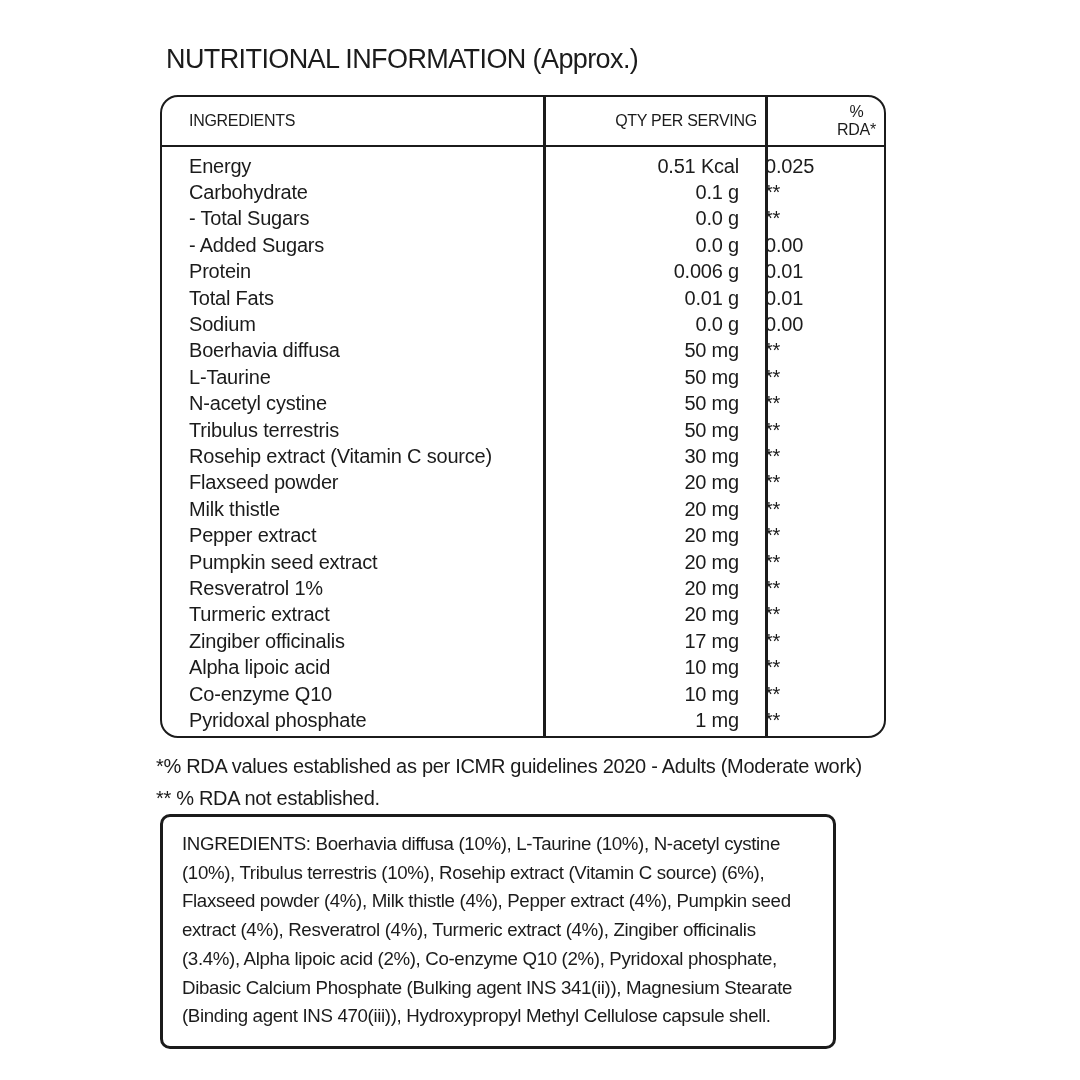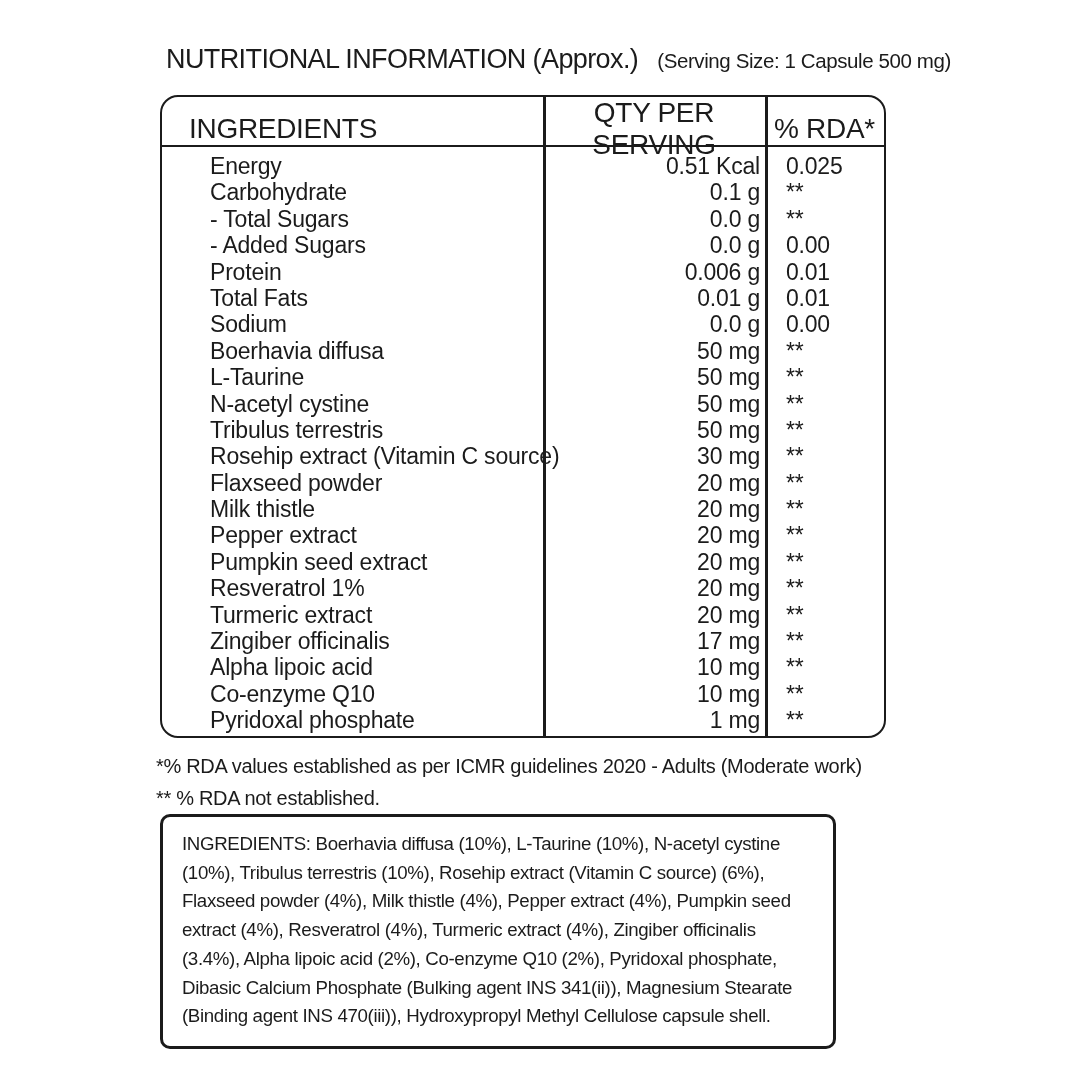--- a/index.html
+++ b/index.html
@@ -33,33 +33,33 @@
   .vline { position: absolute; top: 0; bottom: 0; width: 2.5px; background: #1b1b1b; }
   .vline-1 { left: 381px; }
   .vline-2 { left: 603px; }
 
   .thead {
     display: grid;
     grid-template-columns: 381px 222px 1fr;
     height: 50px;
     align-items: center;
     border-bottom: 2.5px solid #1b1b1b;
-    font-size: 28px; letter-spacing: -0.3px;
+    font-size: 16px; letter-spacing: -0.3px; gap: 32px;
   }
   .th-name { padding-left: 27px; text-align: left; }
   .th-qty  { text-align: center; }
   .th-rda  { text-align: center; }
 
   .tbody { padding-top: 6px; }
   .trow {
     display: grid;
     grid-template-columns: 381px 222px 1fr;
     height: 26.4px;
     align-items: center;
-    font-size: 23px; letter-spacing: -0.2px; margin-left: 21px;
+    font-size: 20px; letter-spacing: -0.2px;
   }
   .td-name { padding-left: 27px; white-space: nowrap; }
   .td-qty  { text-align: right; padding-right: 26px; white-space: nowrap; }
   .td-rda  { padding-right: 20px; white-space: nowrap; }
 
   
   .footnotes {
     position: absolute; left: 156px; top: 750px;
     font-size: 20px; line-height: 32px; letter-spacing: -0.3px;
     width: 830px;
@@ -74,21 +74,20 @@
     padding: 13px 20px 15px 19px;
     font-size: 18.7px; line-height: 28.7px; letter-spacing: -0.35px;
     background: #fff;
   }
 </style>
 </head>
 <body>
 
 <div class="title-line">
   <span class="title-main">NUTRITIONAL INFORMATION (Approx.)</span>
-  <span class="title-serving">(Serving Size: 1 Capsule 500 mg)</span>
 </div>
 
 <div class="ntable">
   <div class="vline vline-1"></div>
   <div class="vline vline-2"></div>
 
   <div class="thead">
     <div class="th-name">INGREDIENTS</div>
     <div class="th-qty">QTY PER SERVING</div>
     <div class="th-rda">% RDA*</div>

